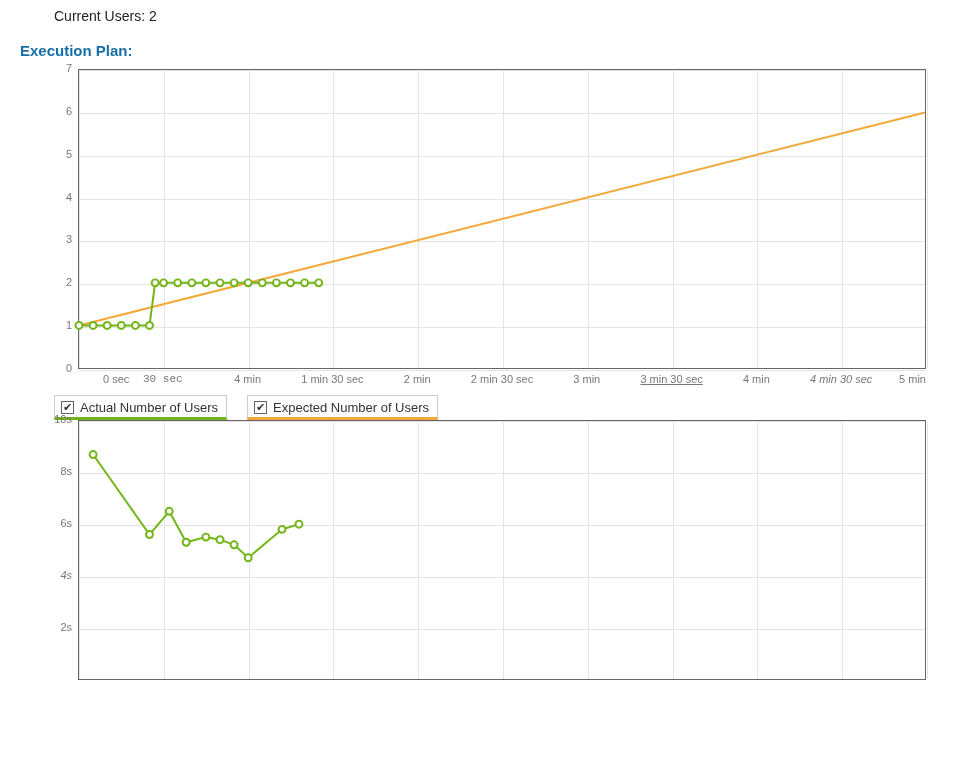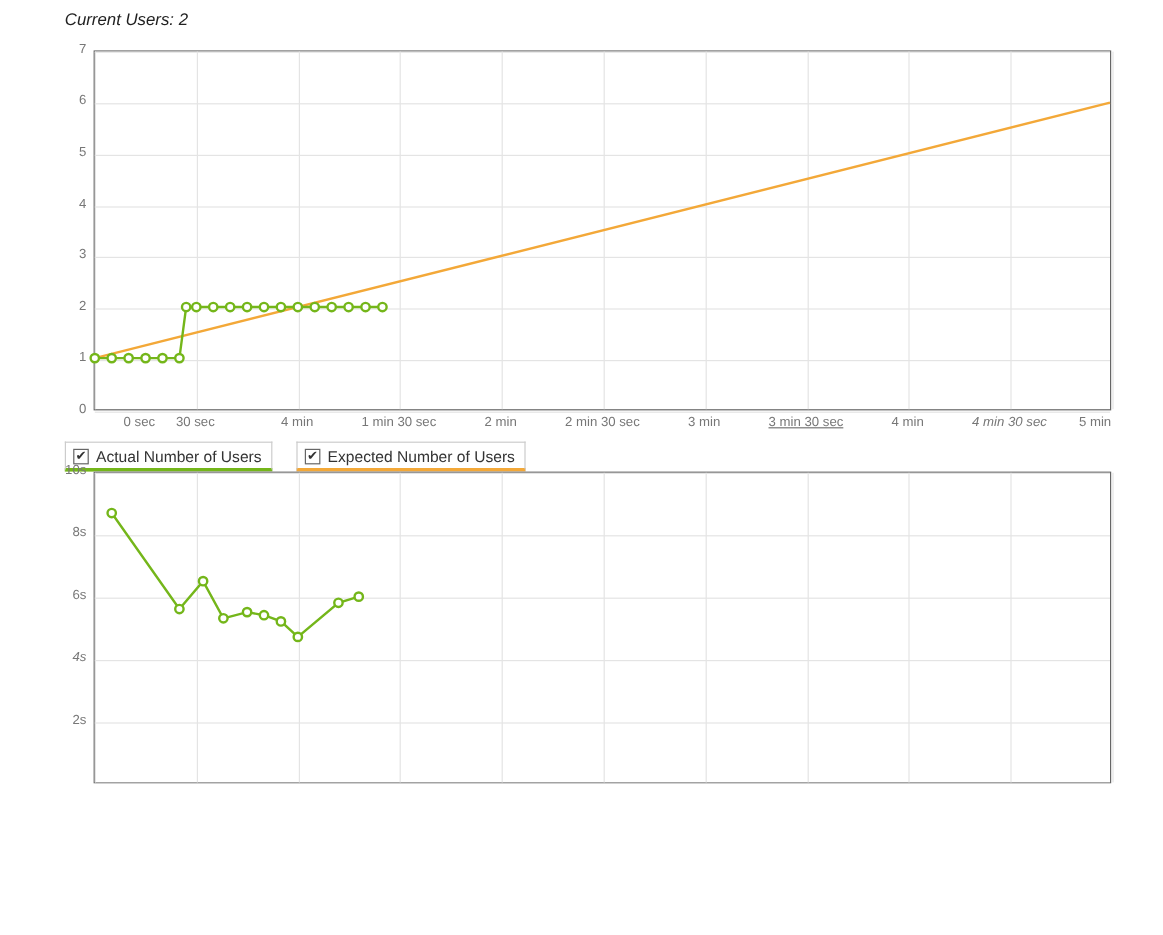--- a/index.html
+++ b/index.html
@@ -12,21 +12,20 @@
     background: #fff;
     width: 969px;
   }
   .page {
     padding: 0 20px 0 20px;
   }
   .current-users {
     margin: 8px 0 18px 34px;
     font-size: 14px;
     color: #222;
-    font-style: italic;
   }
   .section-title {
     color: #1670a6;
     font-size: 15px;
     font-weight: 600;
     margin: 12px 0 10px 0;
   }
   .chart-wrap {
     position: relative;
     padding-left: 34px; 
@@ -109,20 +108,21 @@
     line-height: 1;
   }
 </style>
 </head>
 <body>
 
 <div class="page">
 
   <div class="current-users">Current Users: 2</div>
 
+  <div class="section-title">Execution Plan:</div>
 
   <div class="chart-wrap">
     <div class="axis-label">Number of Virtual Users</div>
     <div class="plot-row">
       <div class="y-ticks" id="y-ticks-1" style="height: 300px; position: relative; width: 24px;">
           <div style="position: absolute; right: 6px; top: 293px;">0</div>
           <div style="position: absolute; right: 6px; top: 250.143px;">1</div>
           <div style="position: absolute; right: 6px; top: 207.286px;">2</div>
           <div style="position: absolute; right: 6px; top: 164.429px;">3</div>
           <div style="position: absolute; right: 6px; top: 121.571px;">4</div>
@@ -170,21 +170,21 @@
               <circle cx="169.60000000000002" cy="214.28571428571428" r="3.5" fill="#fff" stroke="#74b61a" stroke-width="2"></circle>
               <circle cx="183.73333333333335" cy="214.28571428571428" r="3.5" fill="#fff" stroke="#74b61a" stroke-width="2"></circle>
               <circle cx="197.86666666666667" cy="214.28571428571428" r="3.5" fill="#fff" stroke="#74b61a" stroke-width="2"></circle>
               <circle cx="212" cy="214.28571428571428" r="3.5" fill="#fff" stroke="#74b61a" stroke-width="2"></circle>
               <circle cx="226.13333333333333" cy="214.28571428571428" r="3.5" fill="#fff" stroke="#74b61a" stroke-width="2"></circle>
               <circle cx="240.26666666666665" cy="214.28571428571428" r="3.5" fill="#fff" stroke="#74b61a" stroke-width="2"></circle>
             </svg>
           </div>
         <div class="x-ticks" id="x-ticks-1" style="position: relative; width: 848px; height: 16px;">
             <div class="x-tick" style="position: absolute; left: 0px; transform: translateX(0px); padding-left: 25px;">0 sec</div>
-            <div class="x-tick" style="position: absolute; left: 84.8px; transform: translateX(-50%);">30 sec</div>
+            <div class="x-tick" style="position: absolute; left: 84.8px; transform: translateX(-50%); font-family: Liberation Mono, monospace;">30 sec</div>
             <div class="x-tick" style="position: absolute; left: 169.6px; transform: translateX(-50%);">4 min</div>
             <div class="x-tick" style="position: absolute; left: 254.4px; transform: translateX(-50%);">1 min 30 sec</div>
             <div class="x-tick" style="position: absolute; left: 339.2px; transform: translateX(-50%);">2 min</div>
             <div class="x-tick" style="position: absolute; left: 424px; transform: translateX(-50%);">2 min 30 sec</div>
             <div class="x-tick" style="position: absolute; left: 508.8px; transform: translateX(-50%);">3 min</div>
             <div class="x-tick" style="position: absolute; left: 593.6px; transform: translateX(-50%); text-decoration: underline;">3 min 30 sec</div>
             <div class="x-tick" style="position: absolute; left: 678.4px; transform: translateX(-50%);">4 min</div>
             <div class="x-tick" style="position: absolute; left: 763.2px; transform: translateX(-50%); font-style: italic;">4 min 30 sec</div>
             <div class="x-tick" style="position: absolute; left: 848px; transform: translateX(-100%);">5 min</div>
           </div>

